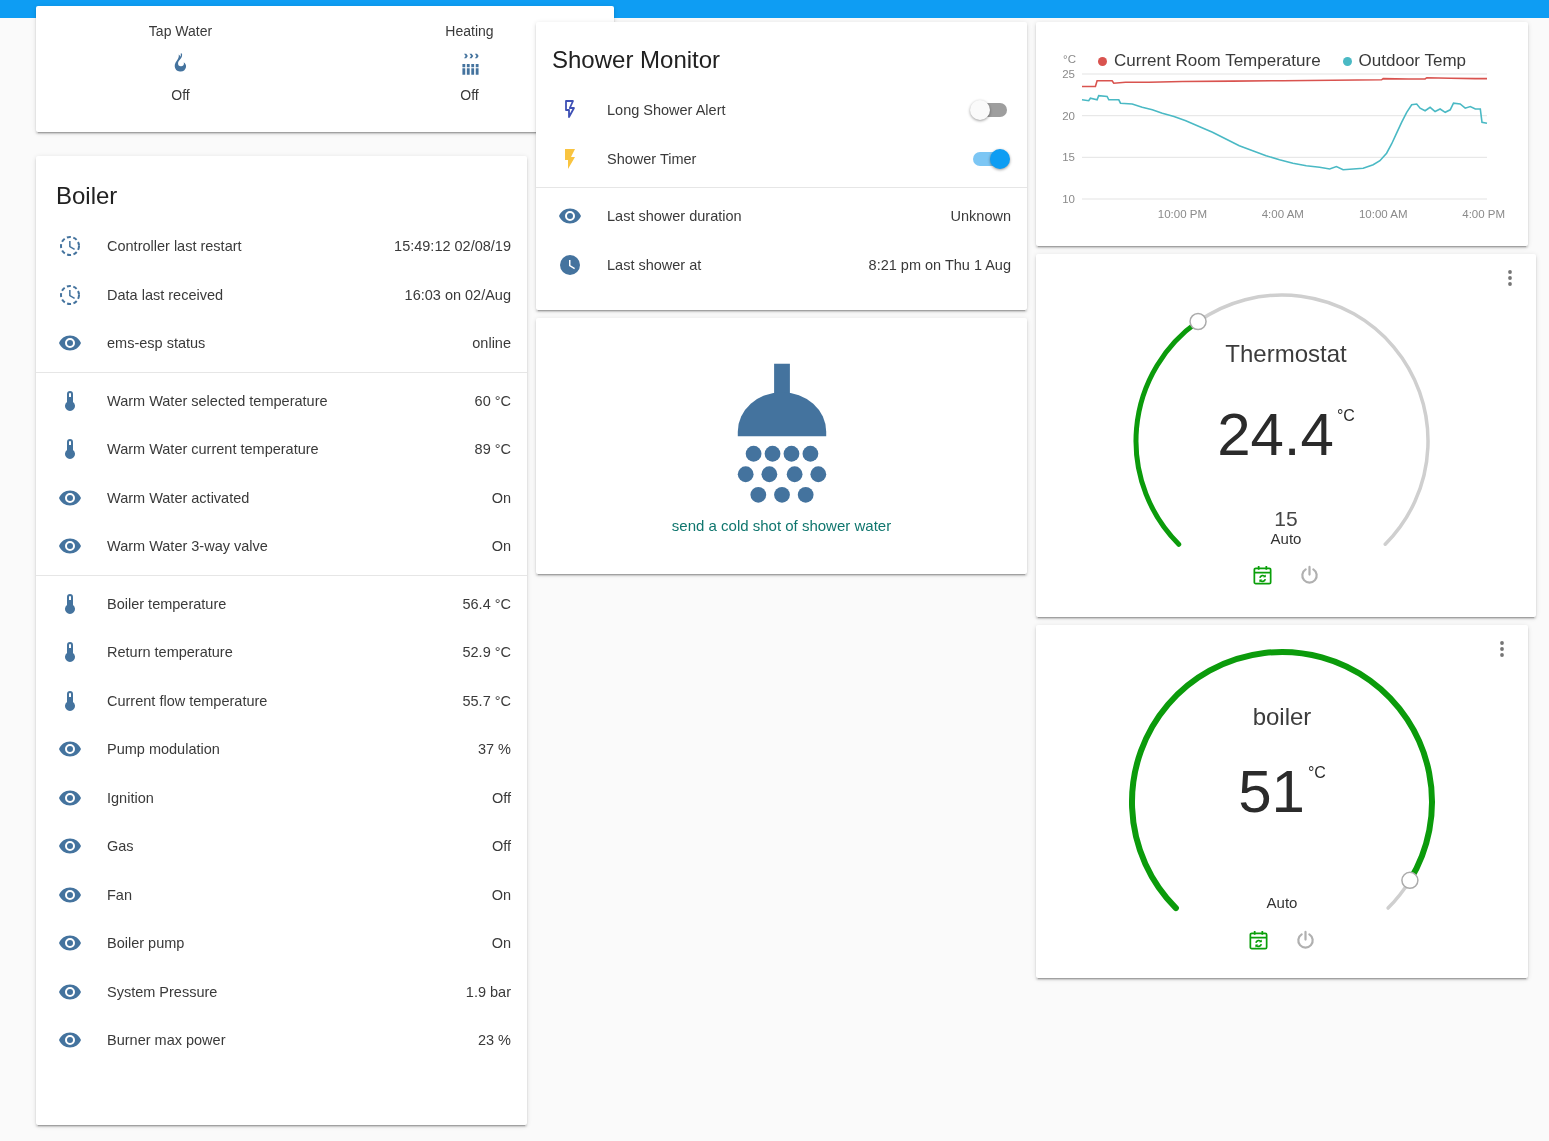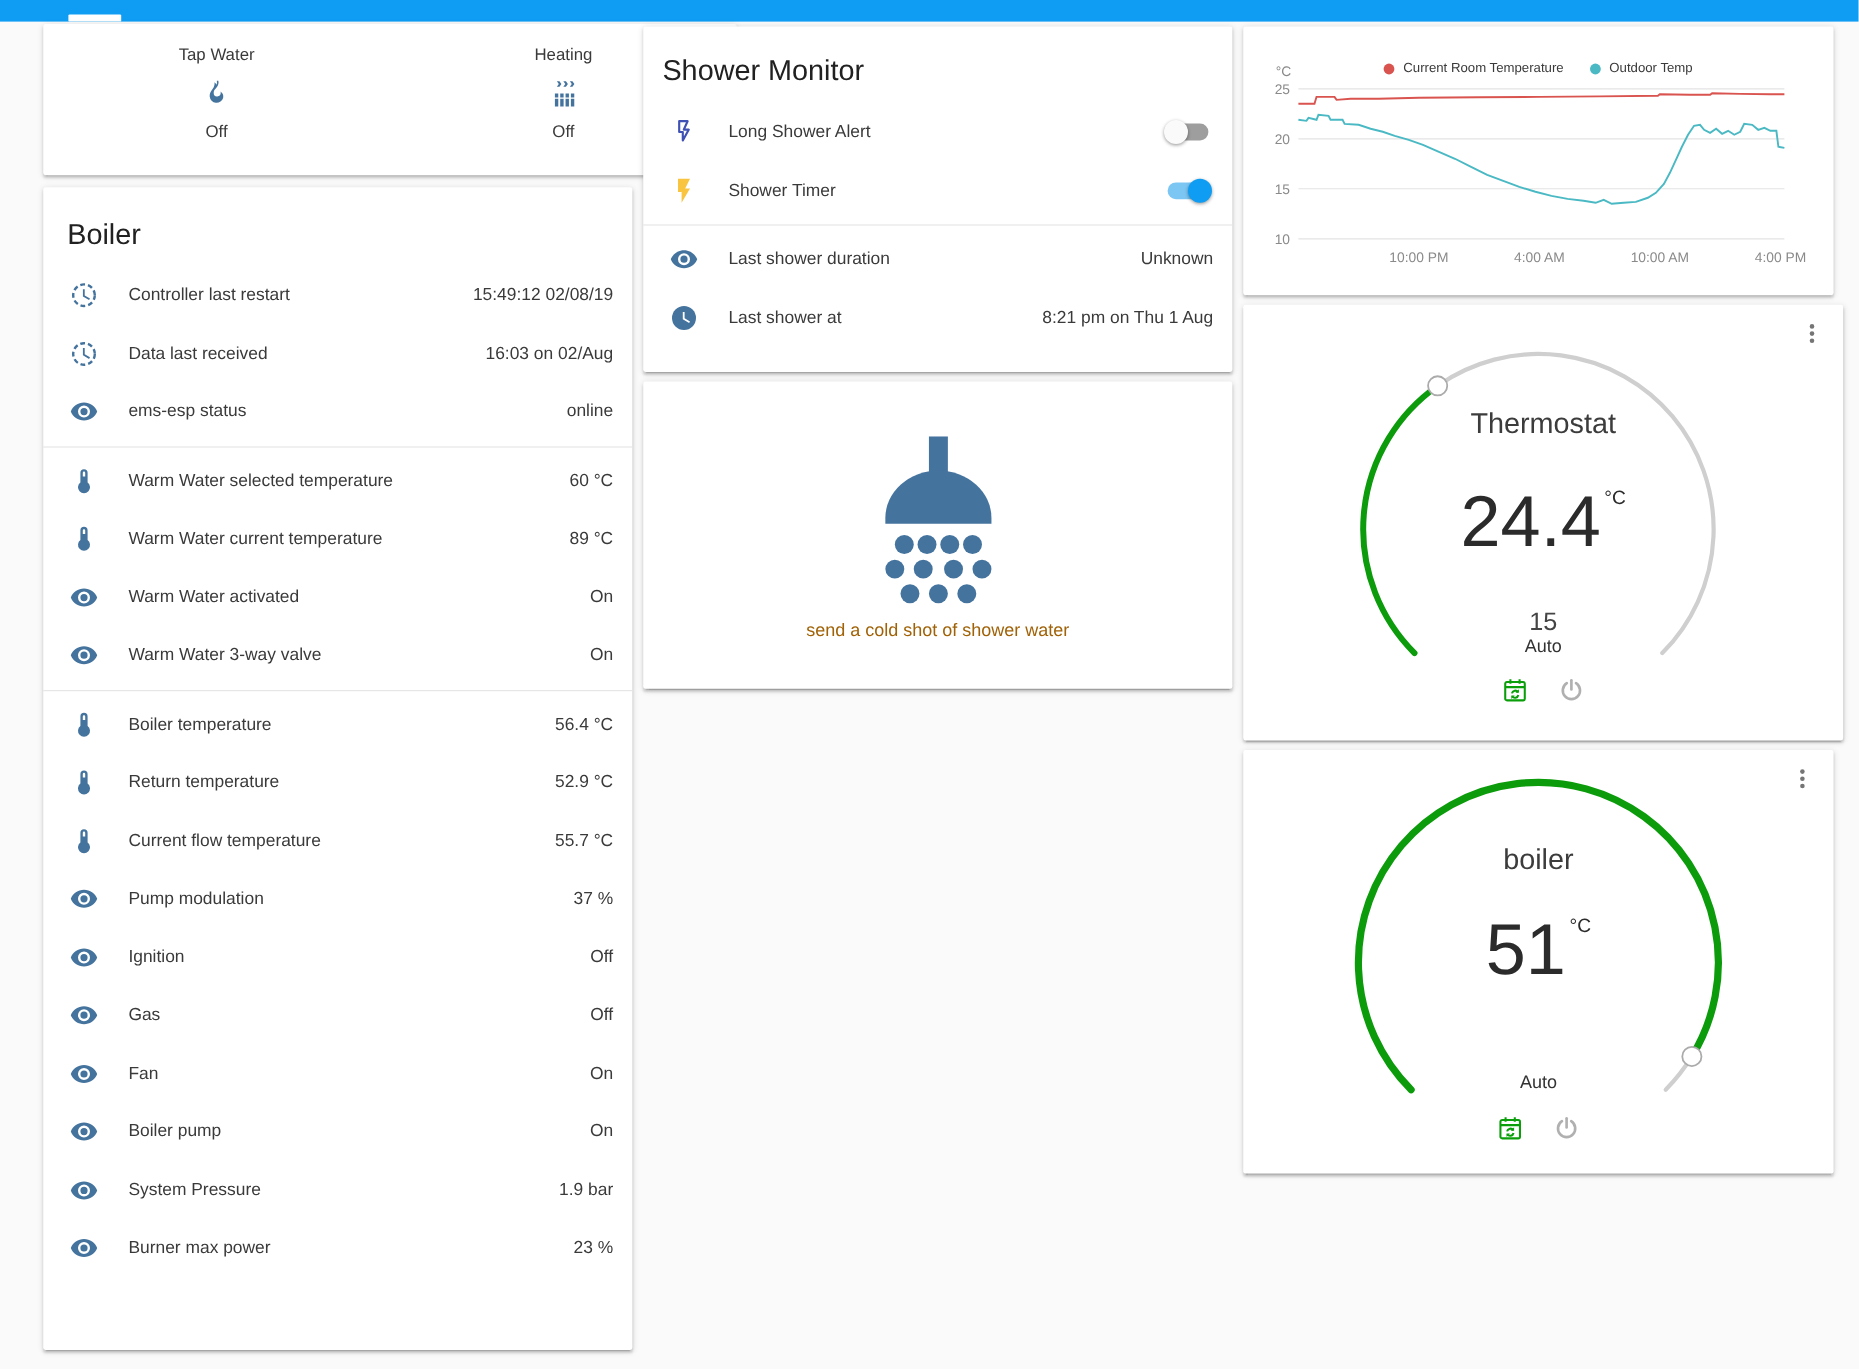--- a/index.html
+++ b/index.html
@@ -5,21 +5,21 @@
 *{box-sizing:border-box;margin:0;padding:0}
 html,body{background:#fafafa}
 body{font-family:"Liberation Sans",sans-serif}
 .page{position:relative;width:1549px;height:1141px;background:#fafafa;overflow:hidden}
 .appbar{position:absolute;top:0;left:0;width:100%;height:18px;background:#0e9df3}
 .tab-ind{position:absolute;top:12px;left:57px;width:44px;height:6px;background:#fff;border-radius:1px}
 .card{position:absolute;background:#fff;border-radius:2px;
   box-shadow:0 2px 2px 0 rgba(0,0,0,.14),0 1px 5px 0 rgba(0,0,0,.12),0 3px 1px -2px rgba(0,0,0,.2)}
 .card-title{font-size:24px;font-weight:400;color:#212121}
 
-.glance-card{left:36px;top:20px;width:578px;height:126px}
+.glance-card{left:36px;top:6px;width:578px;height:126px}
 .glance-items{display:flex;justify-content:space-around;padding-top:17px}
 .glance-item{text-align:center;width:45%;cursor:pointer}
 .glance-label{font-size:14px;color:#3a3a3a}
 .glance-icon{margin-top:12px;height:27px}
 .glance-icon svg{width:26px;height:26px}
 .glance-state{margin-top:9px;font-size:14px;color:#3a3a3a}
 .boiler-card{left:36px;top:156px;width:491px;height:969px}
 .boiler-card .card-title{padding:26px 16px 12px 20px}
 .entity-row{display:flex;align-items:center;height:48.5px;padding:0 16px 0 22px;font-size:14.5px;color:#3a3a3a;cursor:pointer}
 .row-icon{width:24px;height:24px;margin-right:25px;flex:none}
@@ -31,24 +31,24 @@
 .shower-card{left:536px;top:22px;width:491px;height:288px}
 .shower-card .card-title{padding:24px 16px 12px 16px}
 .toggle{position:relative;width:34px;height:14px;border-radius:7px;margin-left:auto;margin-right:4px;cursor:pointer;flex:none}
 .toggle .thumb{position:absolute;top:-3px;width:20px;height:20px;border-radius:50%;box-shadow:0 1px 3px rgba(0,0,0,.4)}
 .toggle.on{background:#7cc6f4}
 .toggle.on .thumb{right:-3px;background:#0e9df3}
 .toggle.off{background:#9e9e9e}
 .toggle.off .thumb{left:-3px;background:#fafafa}
 .shower-action-card{left:536px;top:318px;width:491px;height:256px;display:flex;flex-direction:column;align-items:center;justify-content:center;cursor:pointer}
 .shower-action-icon svg{width:158px;height:150px;display:block}
-.shower-action-label{font-size:15px;color:#a16207;margin-top:8px}
+.shower-action-label{font-size:15px;color:#0f766e;margin-top:8px}
 
 .history-card{left:1036px;top:22px;width:492px;height:224px}
-.legend{position:absolute;top:29px;left:0;right:0;display:flex;justify-content:center;gap:22px;font-size:11px;color:#3a3a3a}
+.legend{position:absolute;top:29px;left:0;right:0;display:flex;justify-content:center;gap:22px;font-size:17px;color:#3a3a3a}
 .legend-item{display:flex;align-items:center;cursor:pointer}
 .legend-dot{width:9px;height:9px;border-radius:50%;display:inline-block;margin-right:7px}
 .chart-svg{position:absolute;top:0;left:0}
 .tick{font-size:11.5px;fill:#8a8a8a}
 .thermo-card{left:1036px;top:254px;width:500px;height:363px}
 .boiler-gauge-card{left:1036px;top:625px;width:492px;height:353px}
 .menu-icon{position:absolute;top:12px;right:14px;width:24px;height:24px;cursor:pointer;z-index:3}
 .menu-icon svg{width:24px;height:24px}
 .gauge-svg{position:absolute;top:0;left:0;pointer-events:auto}
 .gauge-title,.gauge-setpoint,.gauge-mode{position:absolute;left:0;width:100%;text-align:center;z-index:2}

